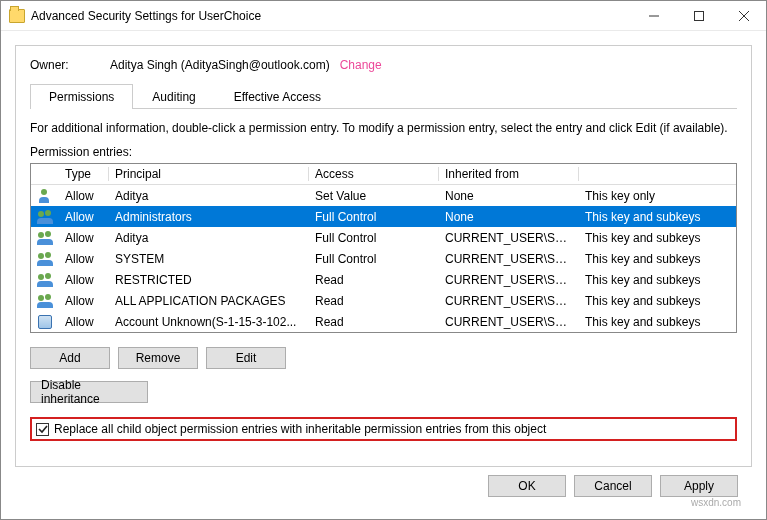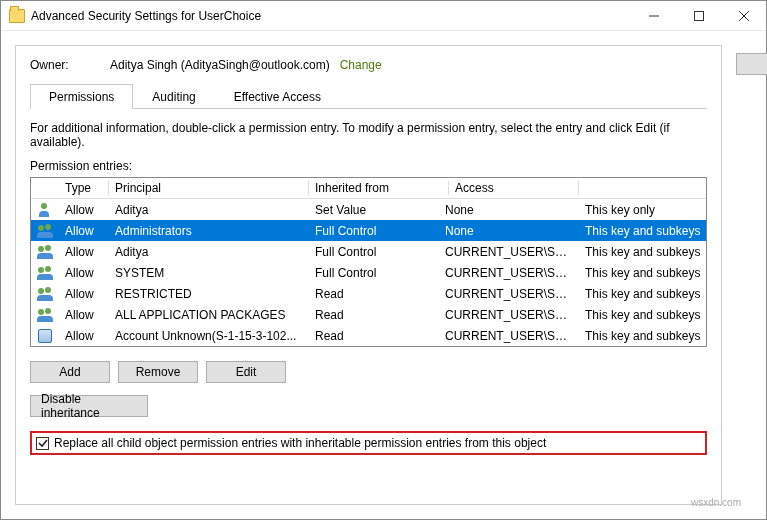--- a/index.html
+++ b/index.html
@@ -4,26 +4,26 @@
 <style>
 * { box-sizing: border-box; margin: 0; padding: 0; font-family: "Segoe UI", Tahoma, sans-serif; font-size: 12px; }
 body { background: #fff; width: 767px; height: 520px; overflow: hidden; position: relative; }
 .window { width: 767px; height: 520px; border: 1px solid #888; display: flex; flex-direction: column; background: #fff; }
 .titlebar { height: 30px; display: flex; align-items: center; padding-left: 8px; background: #fff; border-bottom: 1px solid #eaeaea; }
 .titlebar .folder-icon { width: 16px; height: 14px; background: #ffd96b; border: 1px solid #c8a52e; border-radius: 1px; margin-right: 6px; position: relative; }
 .titlebar .folder-icon::before { content: ""; position: absolute; top: -4px; left: 0; width: 7px; height: 4px; background: #ffd96b; border: 1px solid #c8a52e; border-bottom: none; }
 .titlebar .title { flex: 1; }
 .winbtn { width: 45px; height: 30px; display: flex; align-items: center; justify-content: center; }
 .winbtn svg { width: 10px; height: 10px; stroke: #333; fill: none; stroke-width: 1; }
-.content { flex: 1; padding: 14px; display: flex; flex-direction: row; }
+.content { flex: 1; padding: 14px; display: flex; flex-direction: column; }
 .inner { border: 1px solid #ccc; flex: 1; padding: 12px 14px 10px 14px; display: flex; flex-direction: column; }
 .owner-row { display: flex; align-items: center; margin-bottom: 12px; }
 .owner-label { width: 80px; }
 .owner-name { margin-right: 10px; }
-.change-link { color: #4d7c0f; cursor: pointer; }
+.change-link { color: #ec4899; cursor: pointer; }
 .tabs { display: flex; border-bottom: 1px solid #ccc; margin-bottom: 12px; }
 .tab { padding: 5px 18px; border: 1px solid transparent; border-bottom: none; margin-bottom: -1px; cursor: pointer; }
 .tab.active { border-color: #ccc; background: #fff; }
 .infotext { margin-bottom: 10px; }
 .entries-label { margin-bottom: 4px; }
 .table { border: 1px solid #888; margin-bottom: 14px; }
 .thead, .trow { display: flex; align-items: center; height: 21px; }
 .thead { background: #fff; border-bottom: 1px solid #ddd; }
 .th, .td { padding: 0 6px; overflow: hidden; white-space: nowrap; text-overflow: ellipsis; }
 .th { border-right: 1px solid #ddd; }
@@ -93,22 +93,22 @@
       </div>
 
       <div class="infotext">For additional information, double-click a permission entry. To modify a permission entry, select the entry and click Edit (if available).</div>
       <div class="entries-label">Permission entries:</div>
 
       <div class="table">
         <div class="thead">
           <div class="th c-icon"></div>
           <div class="th c-type">Type</div>
           <div class="th c-principal">Principal</div>
+          <div class="th c-access">Access</div>
           <div class="th c-inherited">Inherited from</div>
-          <div class="th c-access">Access</div>
         </div>
         <div id="tbody">
             <div class="trow">
               <div class="td c-icon">
                 <div class="user-icon"></div>
               </div>
               <div class="td c-type">Allow</div>
               <div class="td c-principal">Aditya</div>
               <div class="td c-access">Set Value</div>
               <div class="td c-inherited">None</div>

